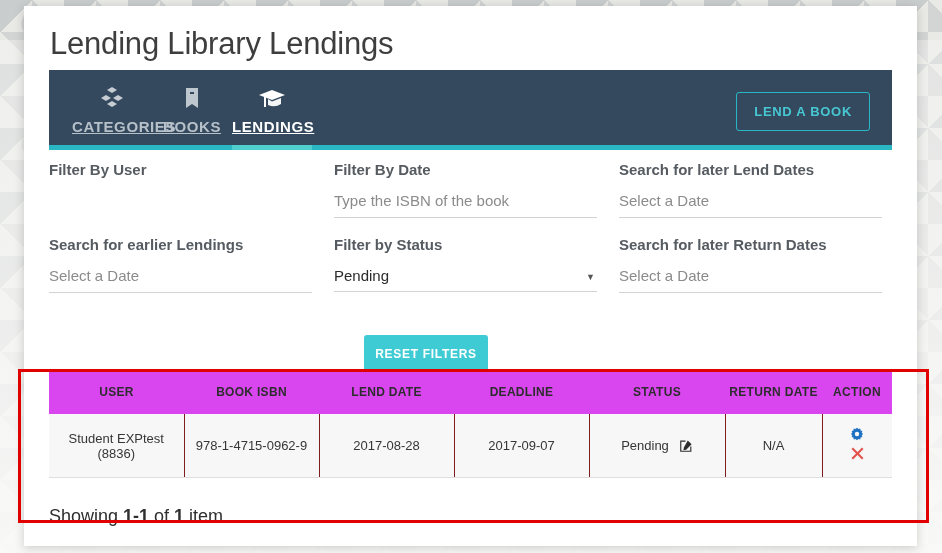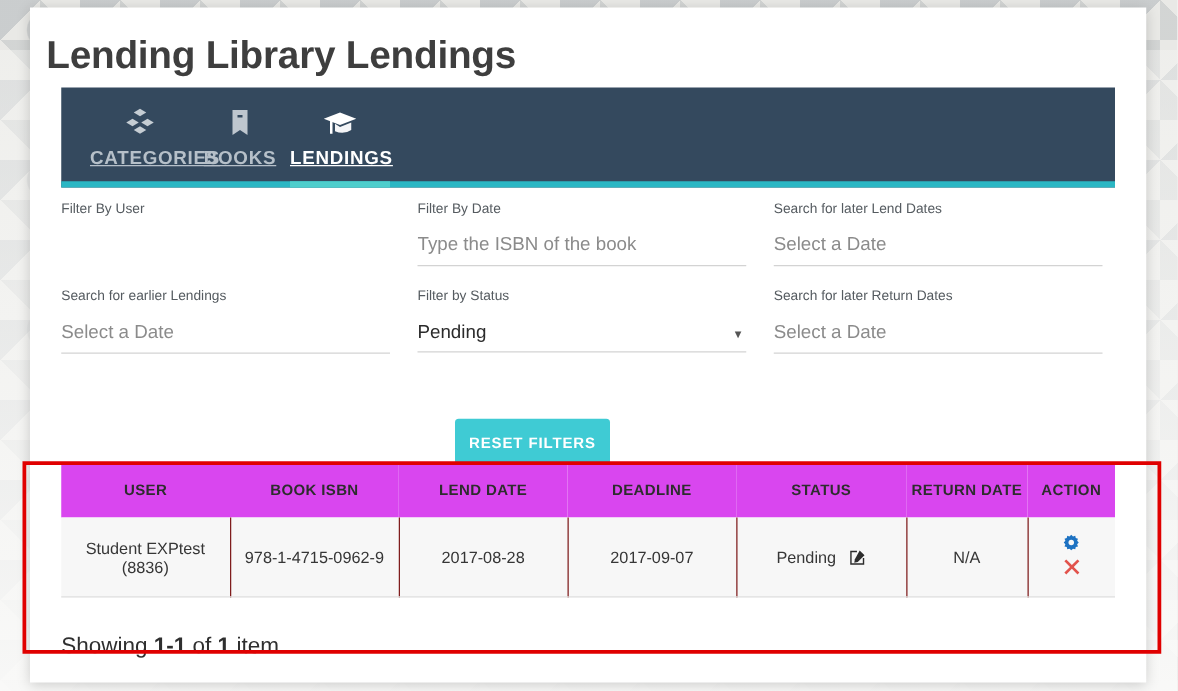--- a/index.html
+++ b/index.html
@@ -36,23 +36,23 @@
     position: absolute;
     left: 24px; top: 6px;
     width: 893px; height: 540px;
     background: #ffffff;
     box-shadow: 0 2px 10px rgba(0,0,0,0.18);
     overflow: hidden;
   }
 
   #page-title {
     position: absolute;
-    left: 13px; top: 20px;
+    left: 26px; top: 20px;
     font-size: 31px;
-    font-weight: 700;
+    font-weight: 400;
     color: #3e3e3e;
     letter-spacing: -0.2px;
     white-space: nowrap;
   }
 
   
   #nav-bar {
     position: absolute;
     left: 25px; top: 64px;
     width: 843px; height: 80px;
@@ -109,22 +109,22 @@
 
   
   #filters {
     position: absolute;
     left: 25px; top: 155px;
     width: 843px;
   }
   .filter-row { display: flex; gap: 22px; }
   .filter-field { width: 263px; margin-bottom: 18px; }
   .filter-label {
-    font-size: 11px;
-    font-weight: 400;
+    font-size: 15px;
+    font-weight: 700;
     color: #555b60;
     display: block;
     margin-bottom: 14px;
   }
   .filter-input-wrap {
     position: relative;
     border-bottom: 1px solid #d3d3d3;
     padding-bottom: 7px;
   }
   .filter-input {
@@ -265,20 +265,21 @@
           <svg width="28" height="24" viewBox="0 0 28 24" fill="#ffffff">
             <path d="M14 4 L27 9 L14 14 L1 9 Z"></path>
             <path d="M6 11 L6 21 L8 21 L8 10 Z"></path>
             <path d="M10 13 L10 19 Q17 22 23 18 L23 12 L14 15.5 Z" opacity="0.95"></path>
           </svg>
         </span>
         <span class="tab-label">LENDINGS</span>
       </div>
 
     </div>
+    <button id="lend-a-book-button">LEND A BOOK</button>
   </div>
 
   <div id="filters">
 
     <div class="filter-row">
       <div class="filter-field">
         <label class="filter-label">Filter By User</label>
       </div>
 
       <div class="filter-field">

